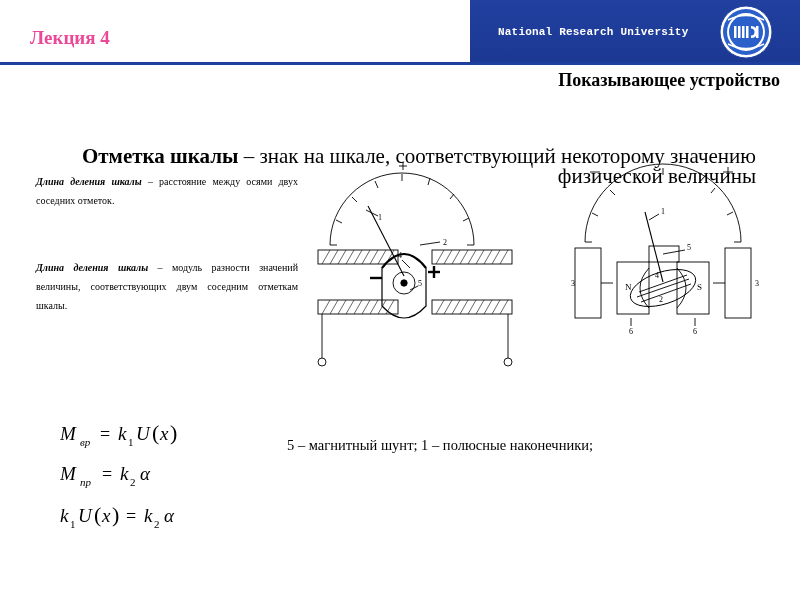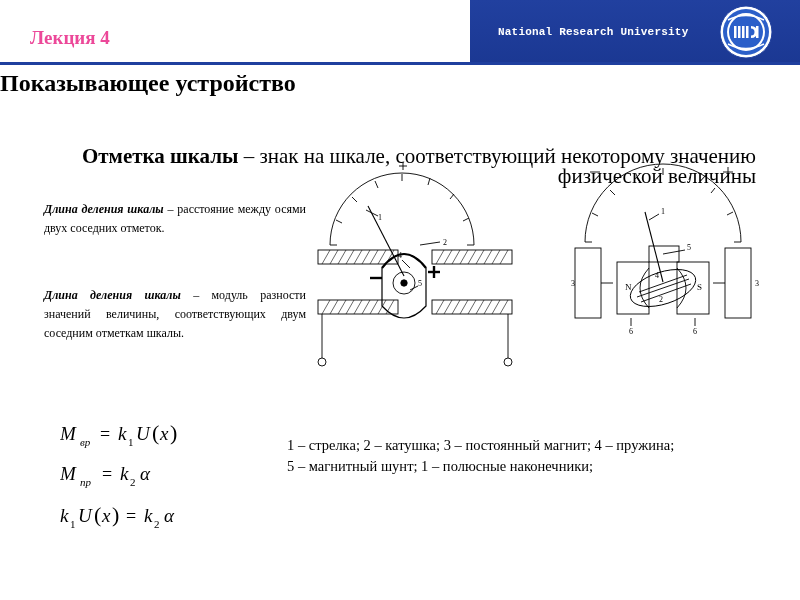--- a/index.html
+++ b/index.html
@@ -78,48 +78,47 @@
     font-weight: bold;
     color: #ec4899;
   }
 
   
   .slide-title {
     position: absolute;
     left: 0;
     top: 70px;
     width: 780px;
-    text-align: left;
+    text-align: right;
     font-family: "Liberation Serif", serif;
-    font-size: 24px;
+    font-size: 18px;
     font-weight: bold;
     color: #000000;
   }
 
   
   .def-top {
     position: absolute;
     left: 46px;
     top: 103px;
     width: 710px;
     font-size: 21px;
     line-height: 20px;
     text-align: right;
     margin-top: 43px;
   }
   .def-top b { font-weight: bold; }
 
   .def-block {
     position: absolute;
-    left: 44px;
+    left: 36px;
     width: 262px;
-    font-size: 12px;
+    font-size: 10px;
     line-height: 19px;
     text-align: justify;
-    margin-top: 28px;
   }
   #def-2 { top: 172px; }
   #def-3 { top: 258px; }
   .def-block .term {
     font-weight: bold;
     font-style: italic;
   }
 
   
   .figure {
@@ -386,17 +385,16 @@
           <text x="66" y="102" font-size="18">=</text>
           <text x="84" y="102" font-size="19" font-style="italic">k</text>
           <text x="94" y="108" font-size="11">2</text>
           <text x="104" y="102" font-size="19" font-style="italic">α</text>
         </g>
       </g>
     </svg>
   </div>
 
   <div class="legend">
-    <div>1 – стрелка; 2 – катушка; 3 – постоянный магнит; 4 – пружина;</div>
     <div>5 – магнитный шунт; 1 – полюсные наконечники;</div>
   </div>
 
 </div>
 
 </body></html>

